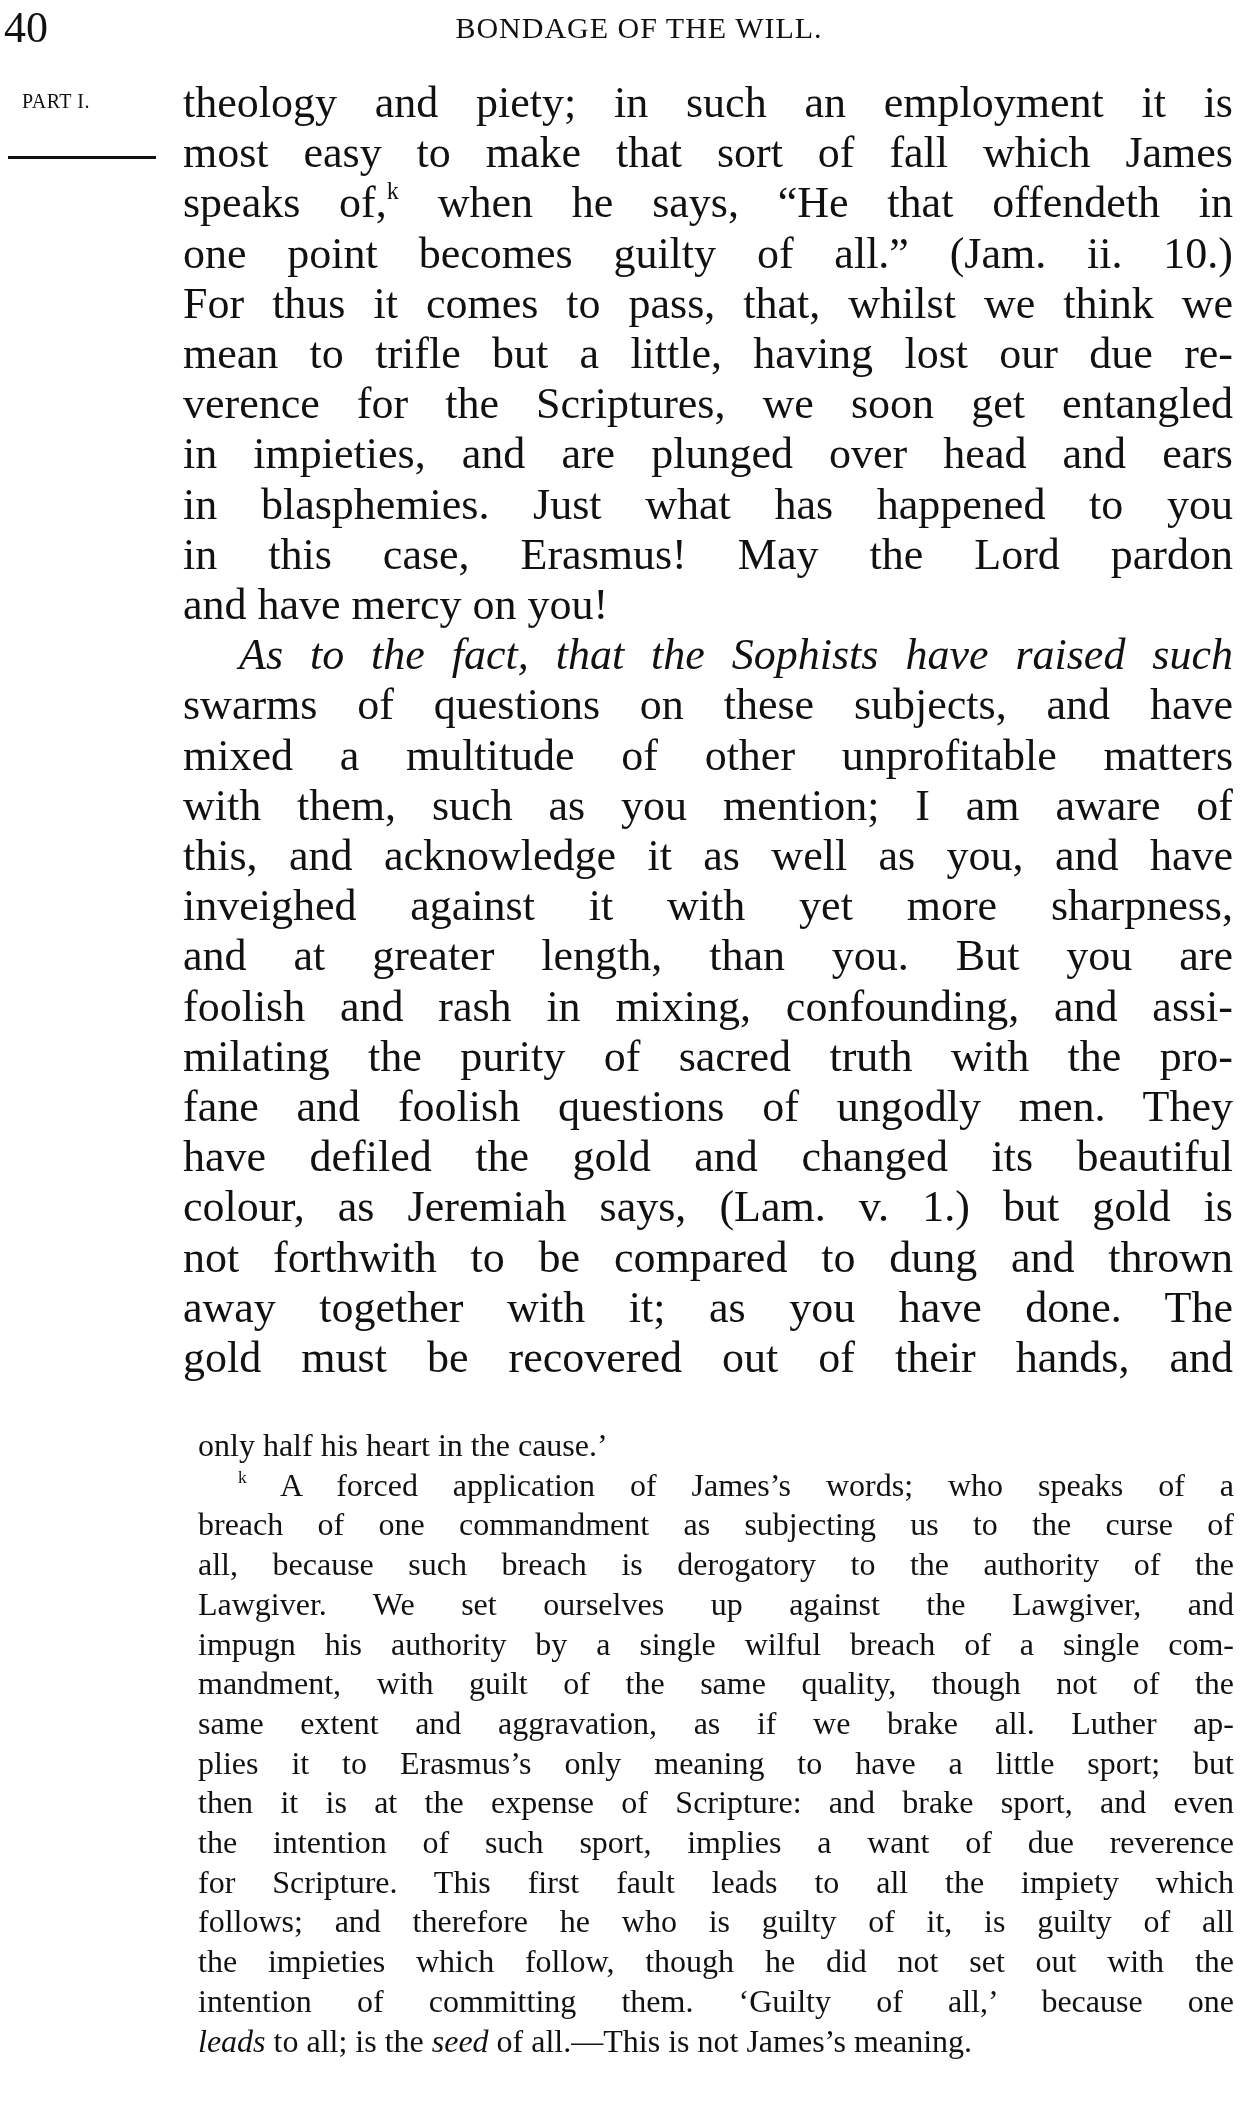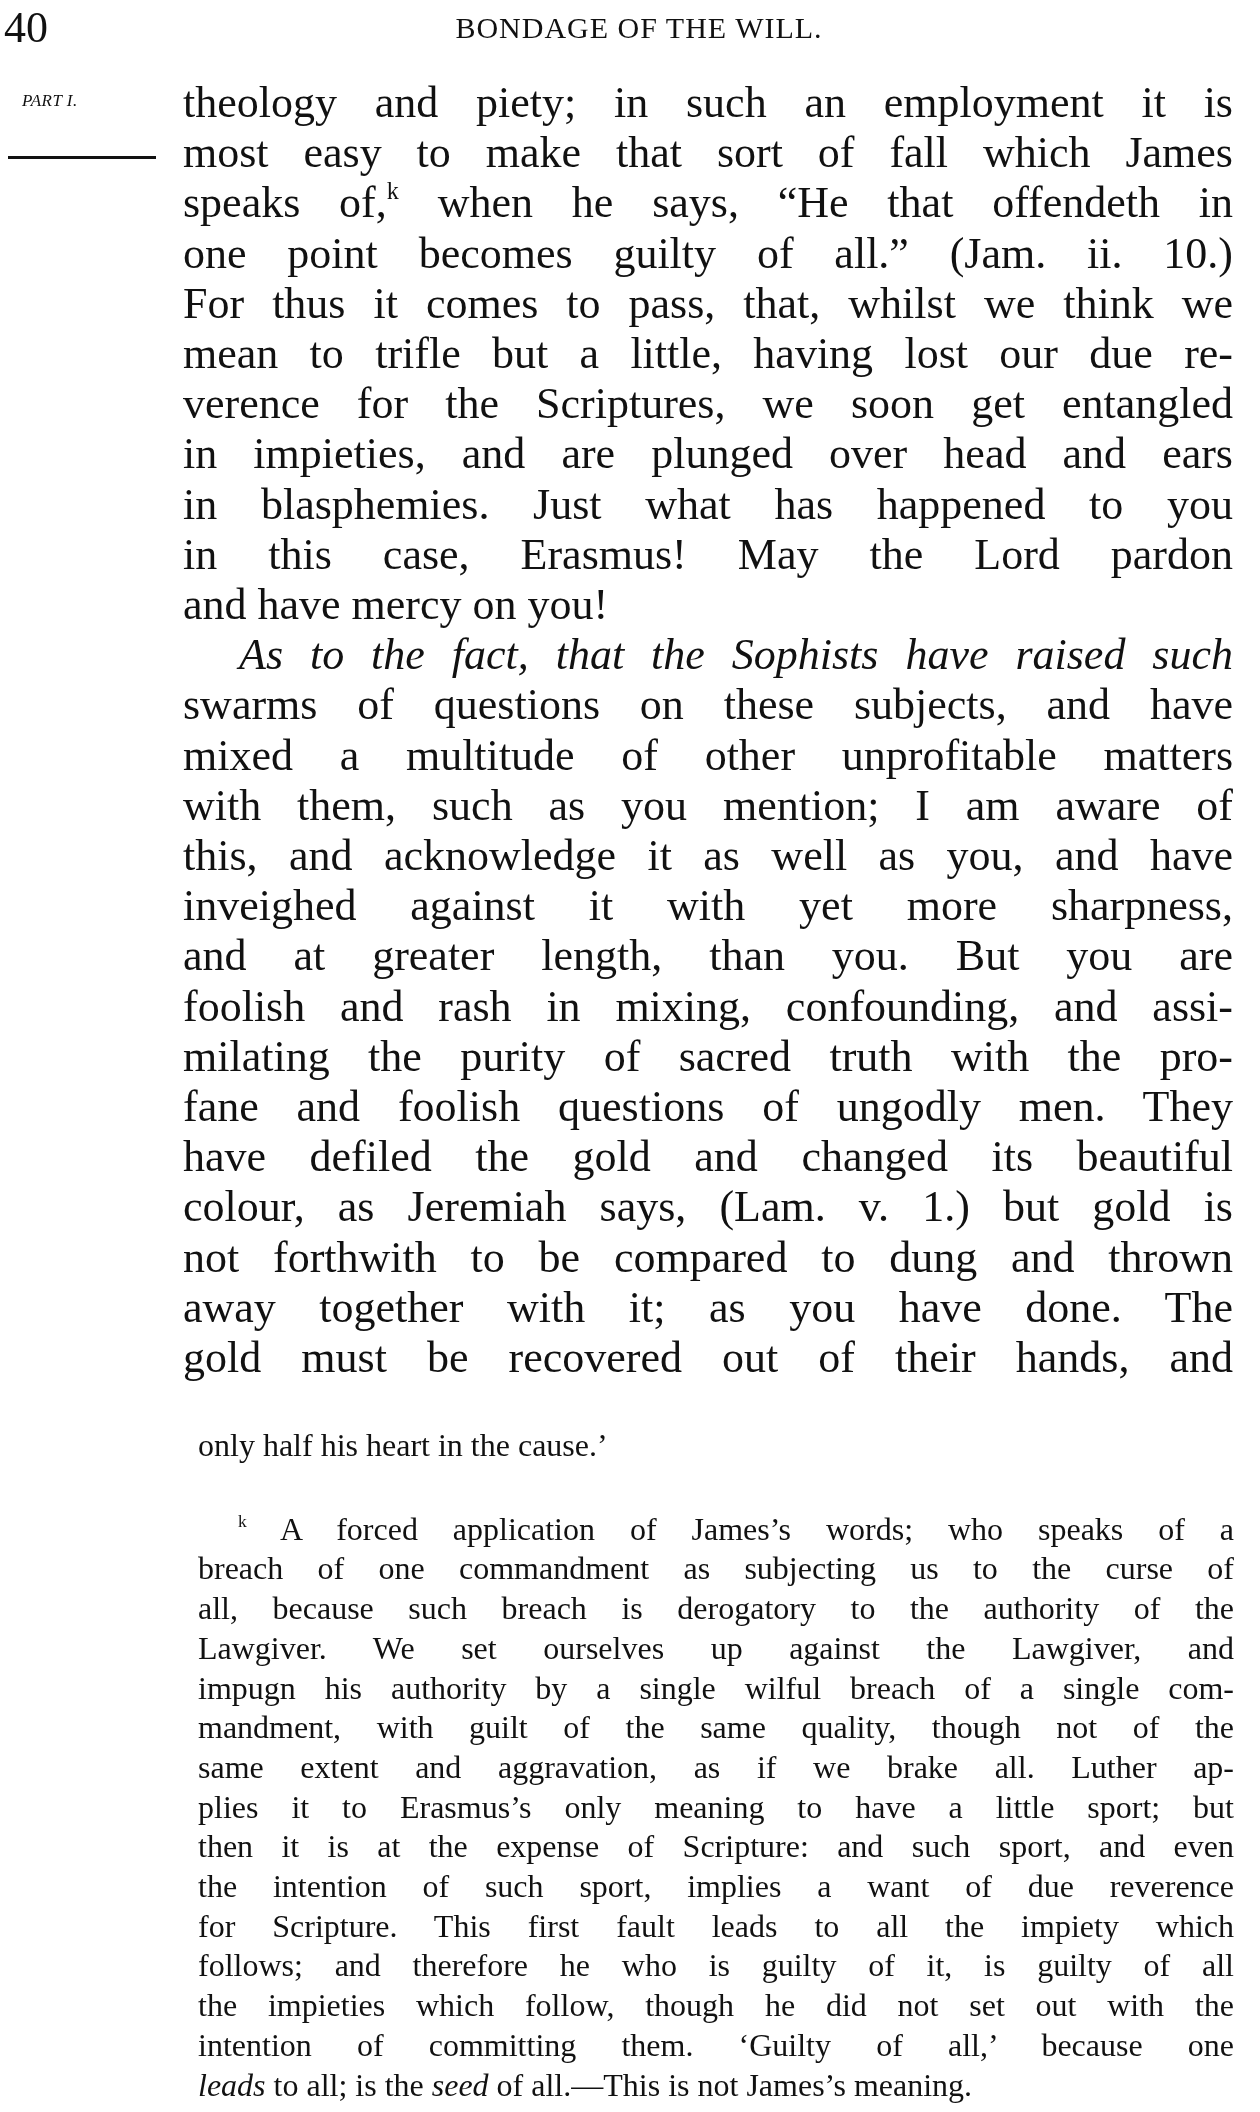--- a/index.html
+++ b/index.html
@@ -10,40 +10,40 @@
   .page-number {
     position: absolute; left: 4px; top: 0px;
     font-size: 44px; line-height: 56px; font-family: Liberation Serif, serif;
   }
   .running-head {
     position: absolute; left: 0; width: 1260px; top: 8px; text-align: center;
     font-size: 30px; letter-spacing: 1px; line-height: 40px; padding-left: 9px;
   }
   .margin-label {
     position: absolute; left: 22px; top: 86px;
-    font-size: 17px; line-height: 30px; font-variant: small-caps; letter-spacing: 0.5px; font-style: italic;
+    font-size: 20px; line-height: 30px; font-variant: small-caps; letter-spacing: 0.5px;
   }
   .margin-rule {
     position: absolute; left: 8px; top: 156px; width: 148px; height: 3px; background: #111;
   }
   .main-text {
     position: absolute; left: 183px; top: 78px; width: 1050px;
     font-size: 44px; line-height: 50.2px; text-align: justify;
   }
   .main-text p { margin: 0; }
   .main-text .line { display: block; text-align: justify; text-align-last: justify; white-space: nowrap; }
   .main-text .line.last { text-align-last: left; }
   .indent { padding-left: 56px; font-style: italic; }
   .footnotes {
     position: absolute; left: 198px; top: 1426px; width: 1036px;
     font-size: 32px; line-height: 39.7px;
   }
   .footnotes .line { display: block; text-align: justify; text-align-last: justify; white-space: nowrap; }
   .footnotes .line.last { text-align-last: left; }
-  .fn-indent { padding-left: 40px; margin-top: 44px; }
+  .fn-indent { padding-left: 40px; }
   sup.mark { font-size: 0.55em; vertical-align: 0.75em; line-height: 0; }
   i { }
 </style>
 </head>
 <body>
 
 <div class="page-number">40</div>
 <div class="running-head">BONDAGE OF THE WILL.</div>
 
 <div class="margin-label">PART I.</div>
@@ -85,20 +85,20 @@
 <div class="footnotes">
   <span class="line last">only half his heart in the cause.’</span>
   <span class="line fn-indent"><sup class="mark">k</sup><span> A forced application of James’s words; who speaks of a</span></span>
   <span class="line">breach of one commandment as subjecting us to the curse of</span>
   <span class="line">all, because such breach is derogatory to the authority of the</span>
   <span class="line">Lawgiver. We set ourselves up against the Lawgiver, and</span>
   <span class="line">impugn his authority by a single wilful breach of a single com-</span>
   <span class="line">mandment, with guilt of the same quality, though not of the</span>
   <span class="line">same extent and aggravation, as if we brake all. Luther ap-</span>
   <span class="line">plies it to Erasmus’s only meaning to have a little sport; but</span>
-  <span class="line">then it is at the expense of Scripture: and such sport, and even</span>
+  <span class="line">then it is at the expense of Scripture: and brake sport, and even</span>
   <span class="line">the intention of such sport, implies a want of due reverence</span>
   <span class="line">for Scripture. This first fault leads to all the impiety which</span>
   <span class="line">follows; and therefore he who is guilty of it, is guilty of all</span>
   <span class="line">the impieties which follow, though he did not set out with the</span>
   <span class="line">intention of committing them. ‘Guilty of all,’ because one</span>
   <span class="line last"><i>leads</i><span> to all; is the </span><i>seed</i><span> of all.—This is not James’s meaning.</span></span>
 </div>
 
 </body></html>

